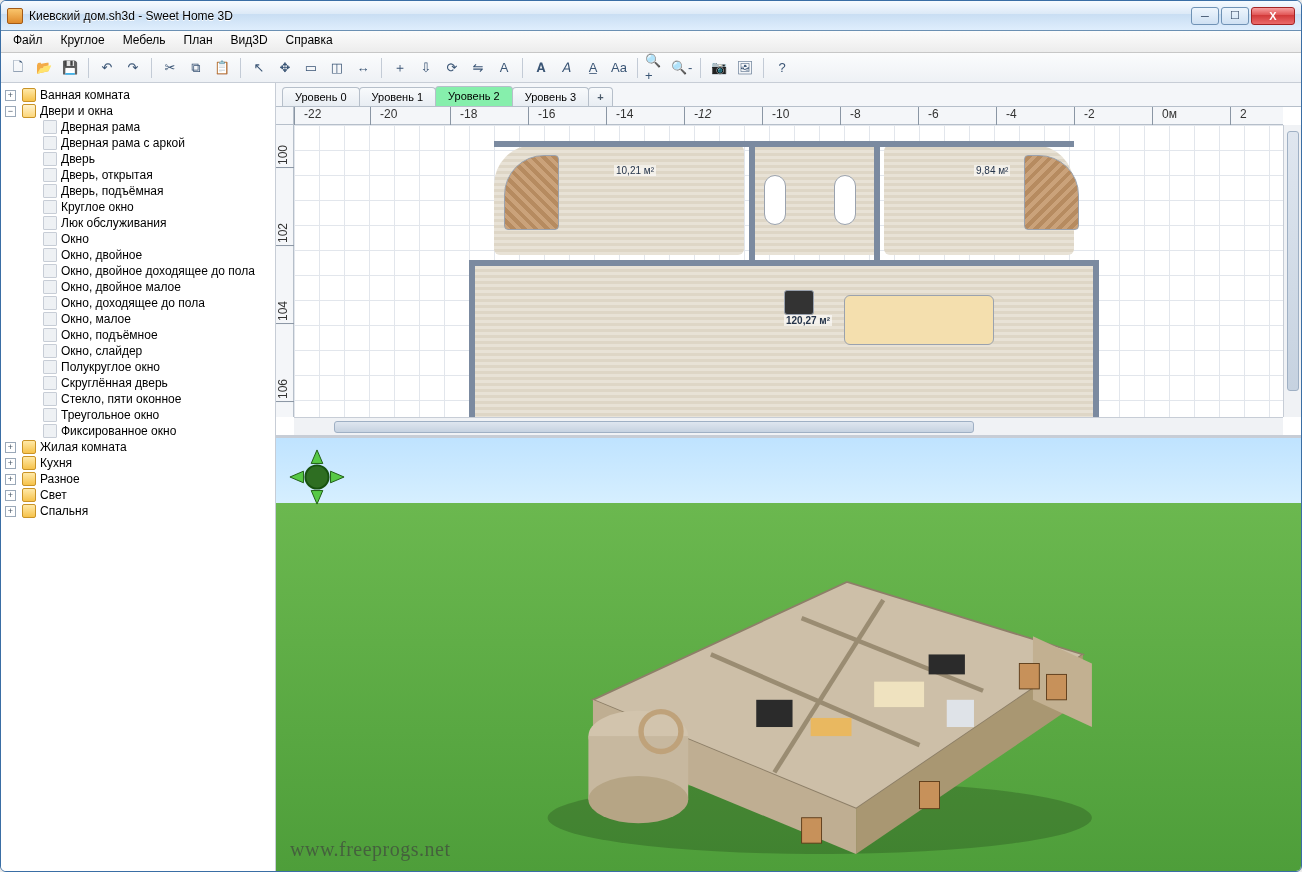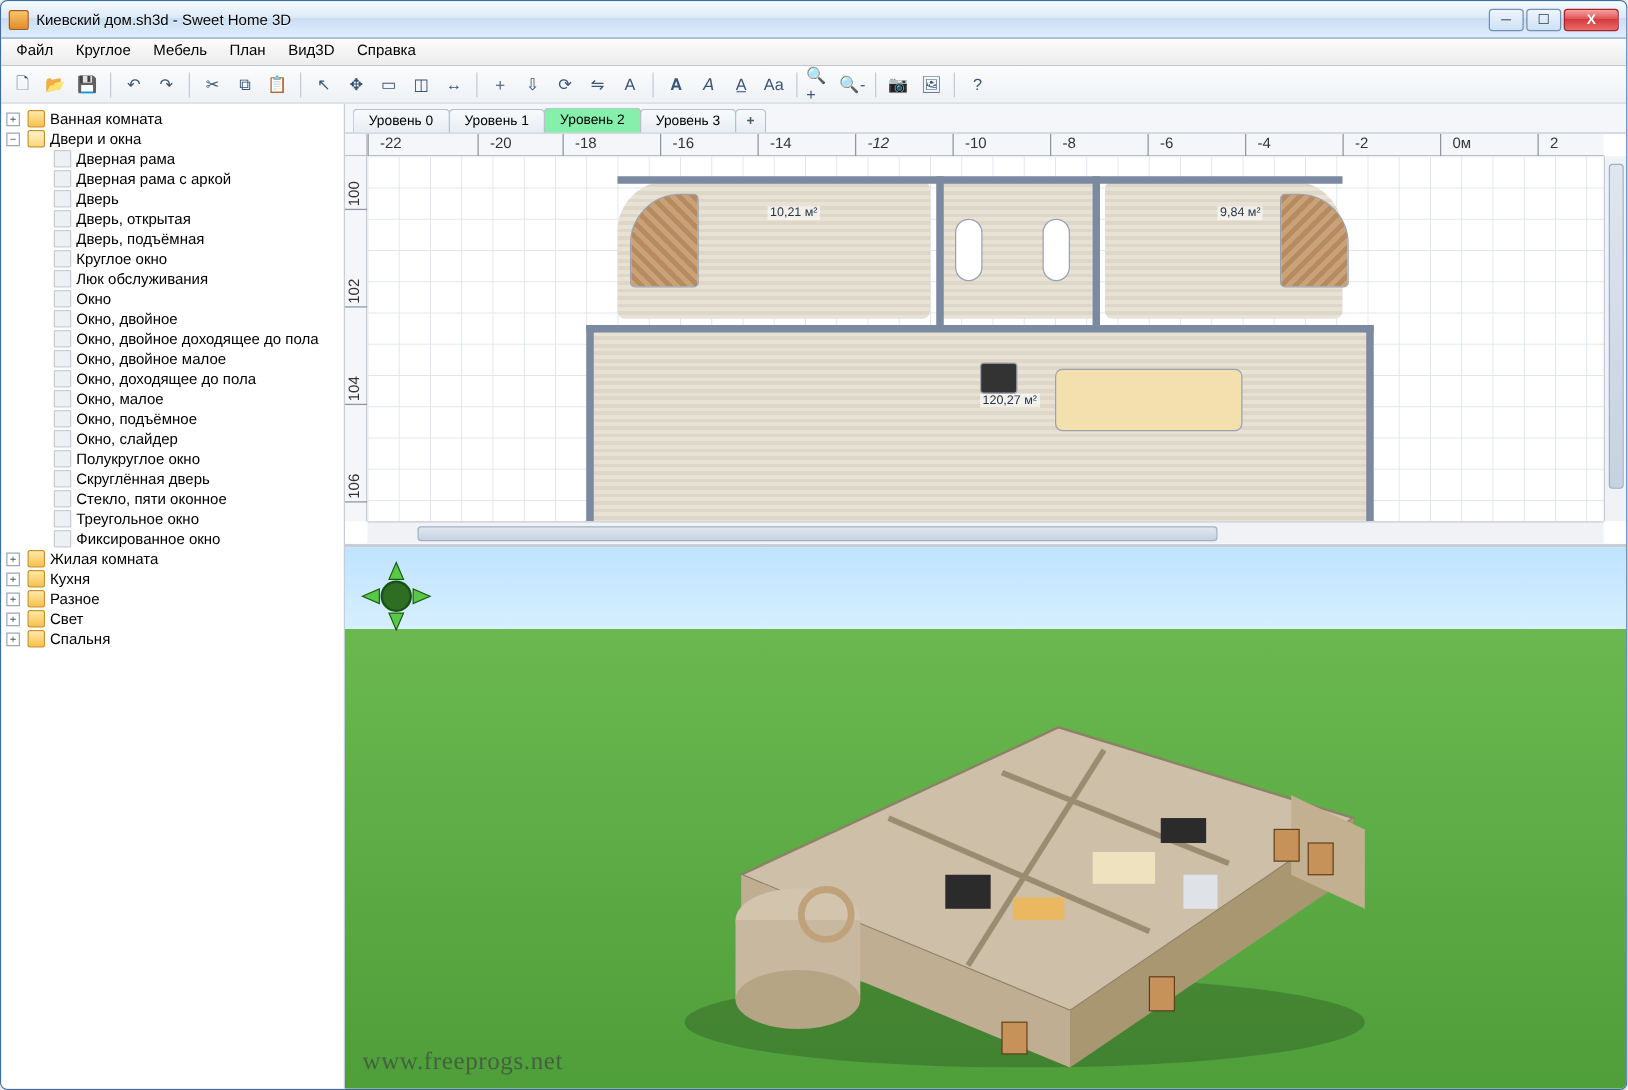--- a/index.html
+++ b/index.html
@@ -274,21 +274,21 @@
             <div class="tab">Уровень 0</div>
             <div class="tab">Уровень 1</div>
             <div class="tab active">Уровень 2</div>
             <div class="tab">Уровень 3</div>
             <div class="tab add">+</div>
           </div>
         <div class="planbody">
           <div class="corner tl"></div>
           <div class="ruler-h" id="rulerh">
               <div class="tick" style="left: 0px;">-22</div>
-              <div class="tick" style="left: 88px;">-20</div>
+              <div class="tick" style="left: 76px;">-20</div>
               <div class="tick" style="left: 156px;">-18</div>
               <div class="tick" style="left: 234px;">-16</div>
               <div class="tick" style="left: 312px;">-14</div>
               <div class="tick" style="left: 390px; font-style: italic;">-12</div>
               <div class="tick" style="left: 468px;">-10</div>
               <div class="tick" style="left: 546px;">-8</div>
               <div class="tick" style="left: 624px;">-6</div>
               <div class="tick" style="left: 702px;">-4</div>
               <div class="tick" style="left: 780px;">-2</div>
               <div class="tick" style="left: 858px;">0м</div>
@@ -303,21 +303,21 @@
           <div class="gridarea">
             <div class="floorplan">
 
               <div class="room" style="left:80px;top:10px;width:250px;height:110px;border-radius:40px 6px 6px 6px;"></div>
               <div class="room" style="left:340px;top:10px;width:120px;height:110px;"></div>
               <div class="room" style="left:470px;top:10px;width:190px;height:110px;border-radius:6px 40px 6px 6px;"></div>
               <div class="room" style="left:60px;top:130px;width:620px;height:160px;"></div>
 
               <div class="roomlabel" style="left:200px;top:30px;">10,21 м²</div>
               <div class="roomlabel" style="left:560px;top:30px;">9,84 м²</div>
-              <div class="roomlabel" style="left:370px;top:180px;">120,27 м²</div>
+              <div class="roomlabel" style="left:370px;top:180px;font-weight:bold;">120,27 м²</div>
 
               <div class="wall" style="left:55px;top:125px;width:630px;height:6px;"></div>
 
               <div class="wall" style="left:55px;top:125px;width:6px;height:166px;"></div>
               <div class="wall" style="left:679px;top:125px;width:6px;height:166px;"></div>
               <div class="wall" style="left:335px;top:6px;width:6px;height:120px;"></div>
               <div class="wall" style="left:460px;top:6px;width:6px;height:120px;"></div>
               <div class="wall" style="left:80px;top:6px;width:580px;height:6px;"></div>
 
               <div class="furn" style="left:350px;top:40px;width:22px;height:50px;border-radius:11px;background:#fff;"></div>

